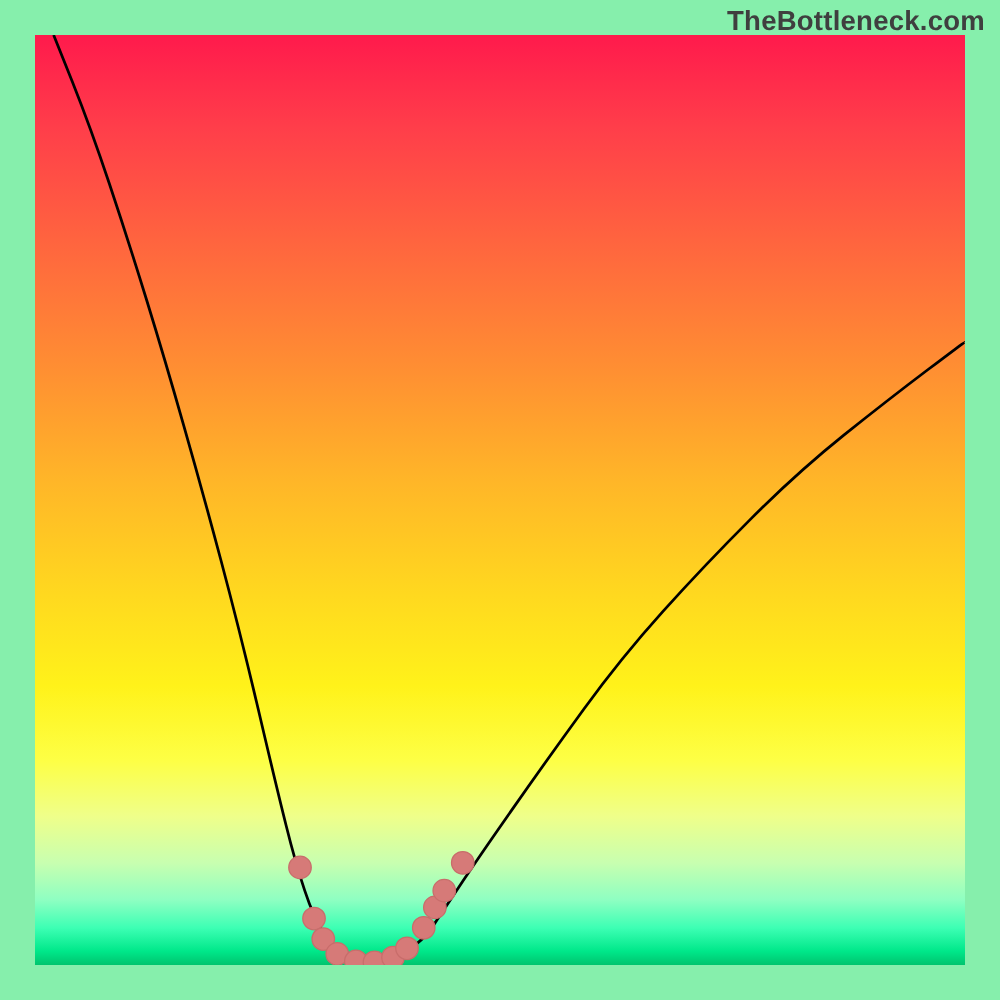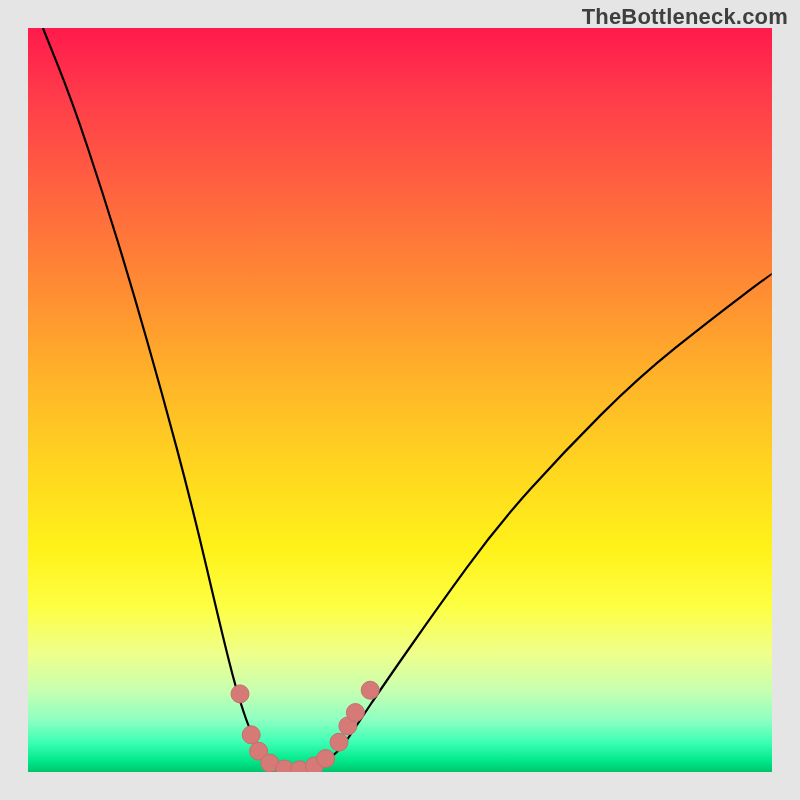--- a/index.html
+++ b/index.html
@@ -10,21 +10,21 @@
     overflow: hidden;
     background: #000;
     font-family: Arial, Helvetica, sans-serif;
   }
   .frame {
     position: absolute;
     top: 0;
     left: 0;
     width: 800px;
     height: 800px;
-    background: #e5e5e5;
+    background: #86efac;
   }
   .plot {
     position: absolute;
     top: 28px;
     left: 28px;
     width: 744px;
     height: 744px;
     overflow: hidden;
   }
   .gradient {

